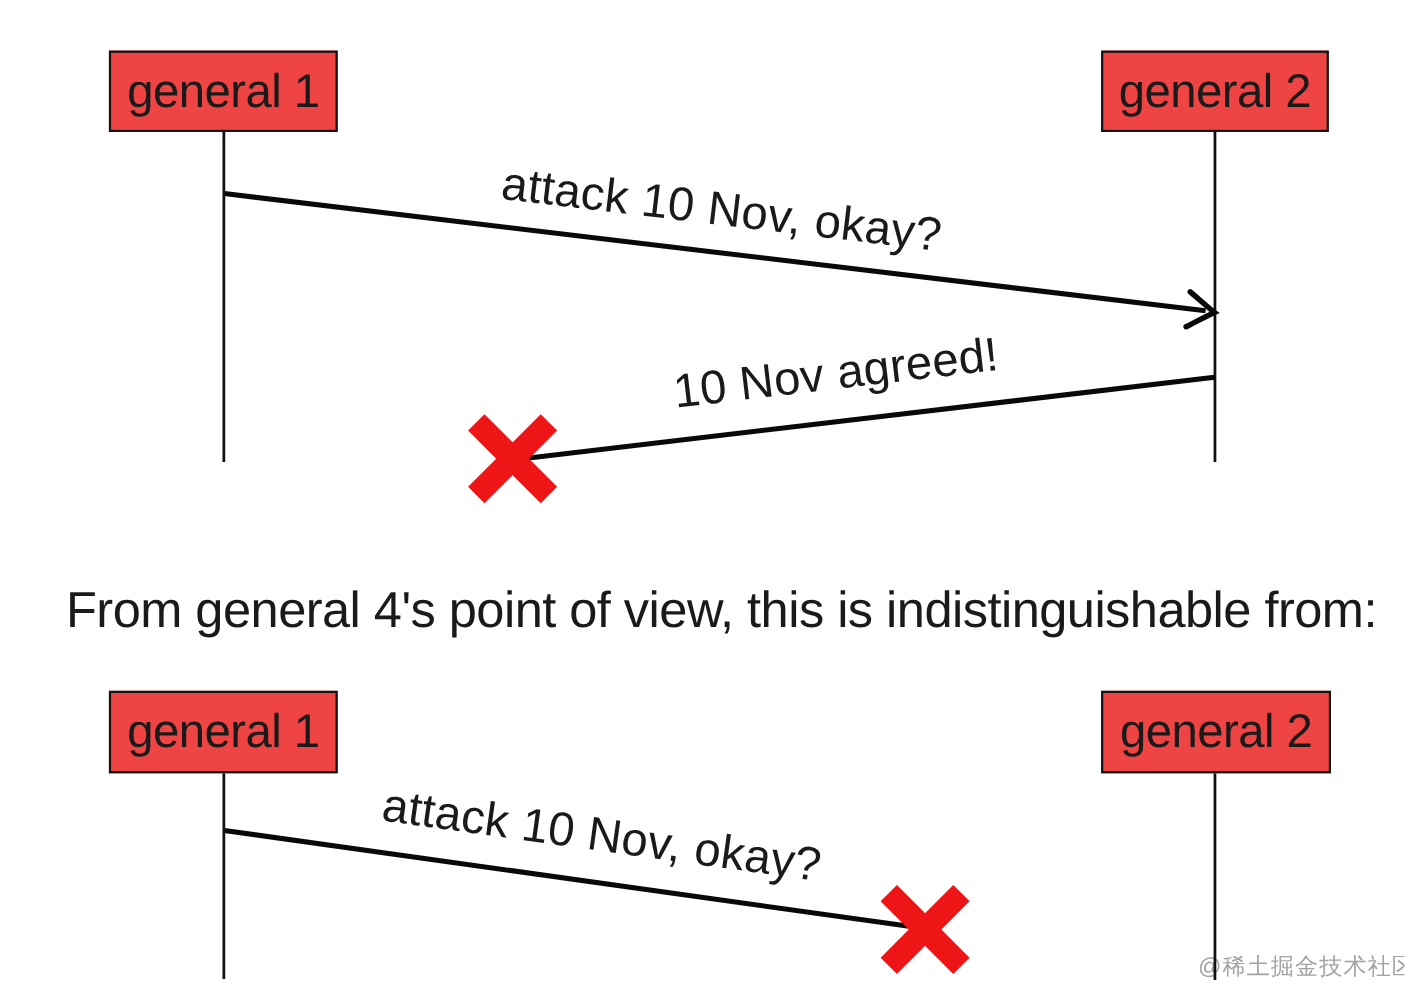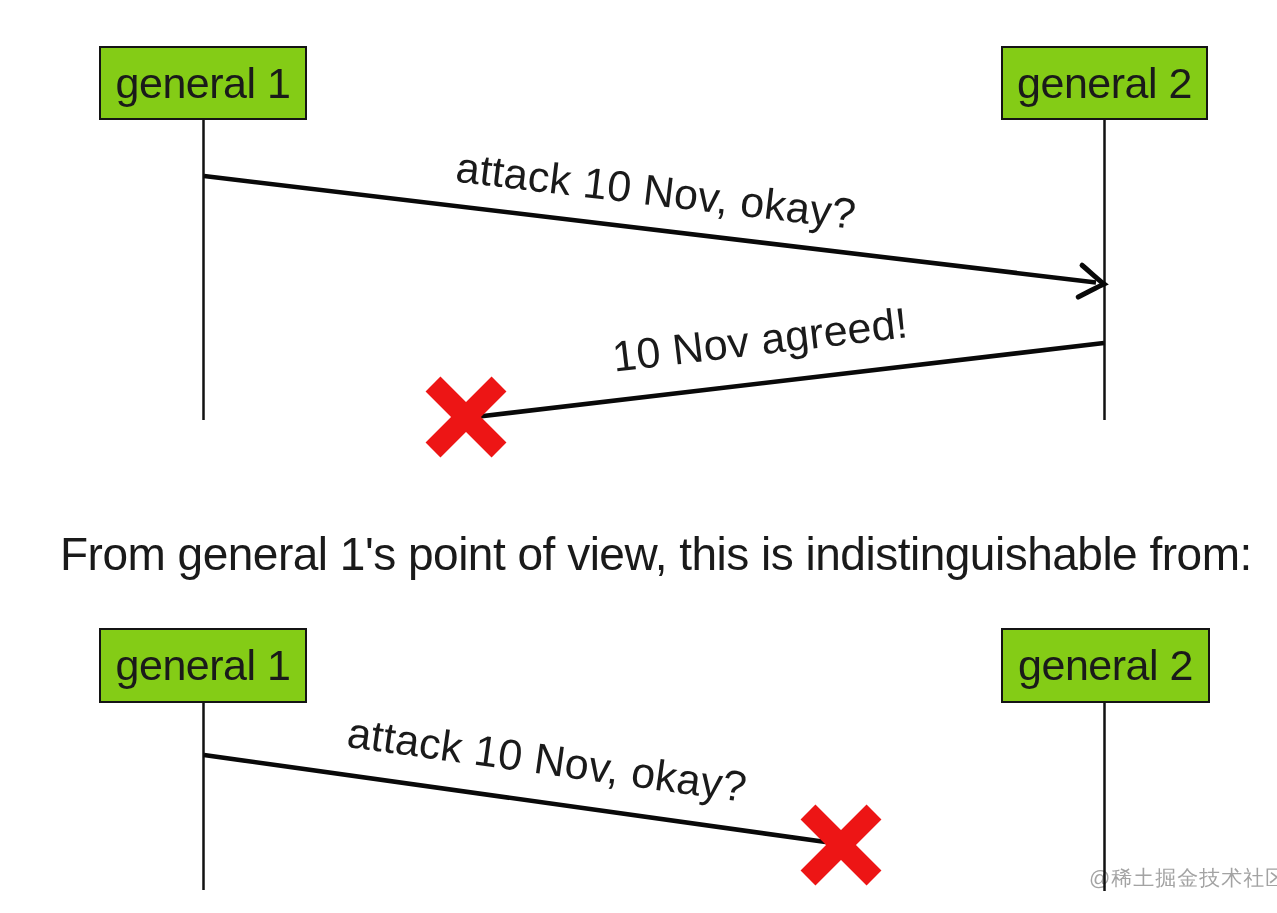--- a/index.html
+++ b/index.html
@@ -19,21 +19,21 @@
   .layer-svg {
     position: absolute;
     left: 0;
     top: 0;
     z-index: 2;
     pointer-events: none;
   }
   .actor-box {
     position: absolute;
     z-index: 3;
-    background: #84cc16;
+    background: #ef4444;
     border: 2px solid #141414;
     box-sizing: border-box;
     display: flex;
     align-items: center;
     justify-content: center;
     font-size: 43px;
     letter-spacing: -0.5px;
     white-space: nowrap;
   }
   .msg-label {
@@ -103,21 +103,21 @@
   <div class="actor-box" style="left:99px; top:46px; width:208px; height:74px;">
     <span>general 1</span>
   </div>
   <div class="actor-box" style="left:1001px; top:46px; width:207px; height:74px;">
     <span>general 2</span>
   </div>
 
   <div class="msg-label" style="left:656px; top:191px; transform:translate(-50%,-50%) rotate(6.8deg);">attack 10 Nov, okay?</div>
   <div class="msg-label" style="left:760px; top:340px; transform:translate(-50%,-50%) rotate(-6.7deg);">10 Nov agreed!</div>
 
-  <div class="caption">From general 1's point of view, this is indistinguishable from:</div>
+  <div class="caption">From general 4's point of view, this is indistinguishable from:</div>
 
   <div class="actor-box" style="left:99px; top:628px; width:208px; height:75px;">
     <span>general 1</span>
   </div>
   <div class="actor-box" style="left:1001px; top:628px; width:209px; height:75px;">
     <span>general 2</span>
   </div>
 
   <div class="msg-label" style="left:547px; top:760px; transform:translate(-50%,-50%) rotate(7.9deg);">attack 10 Nov, okay?</div>
 

